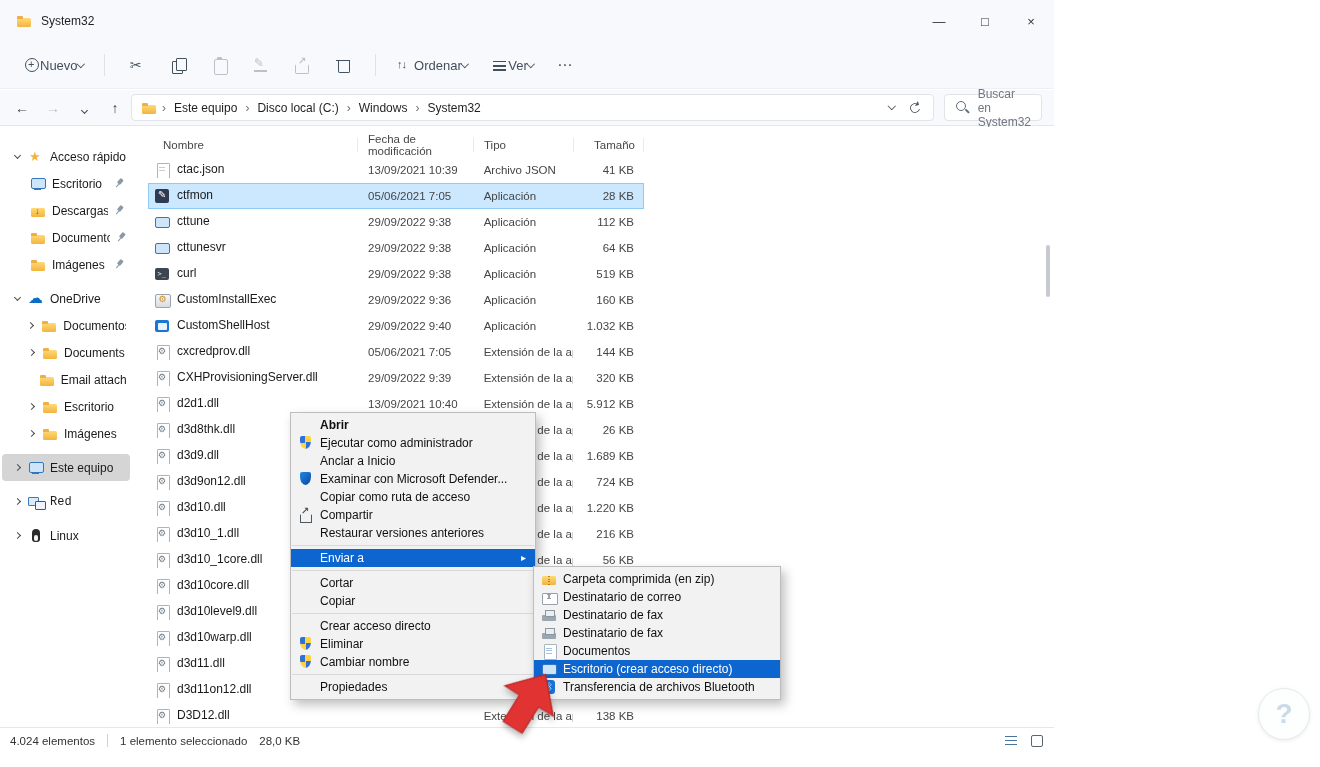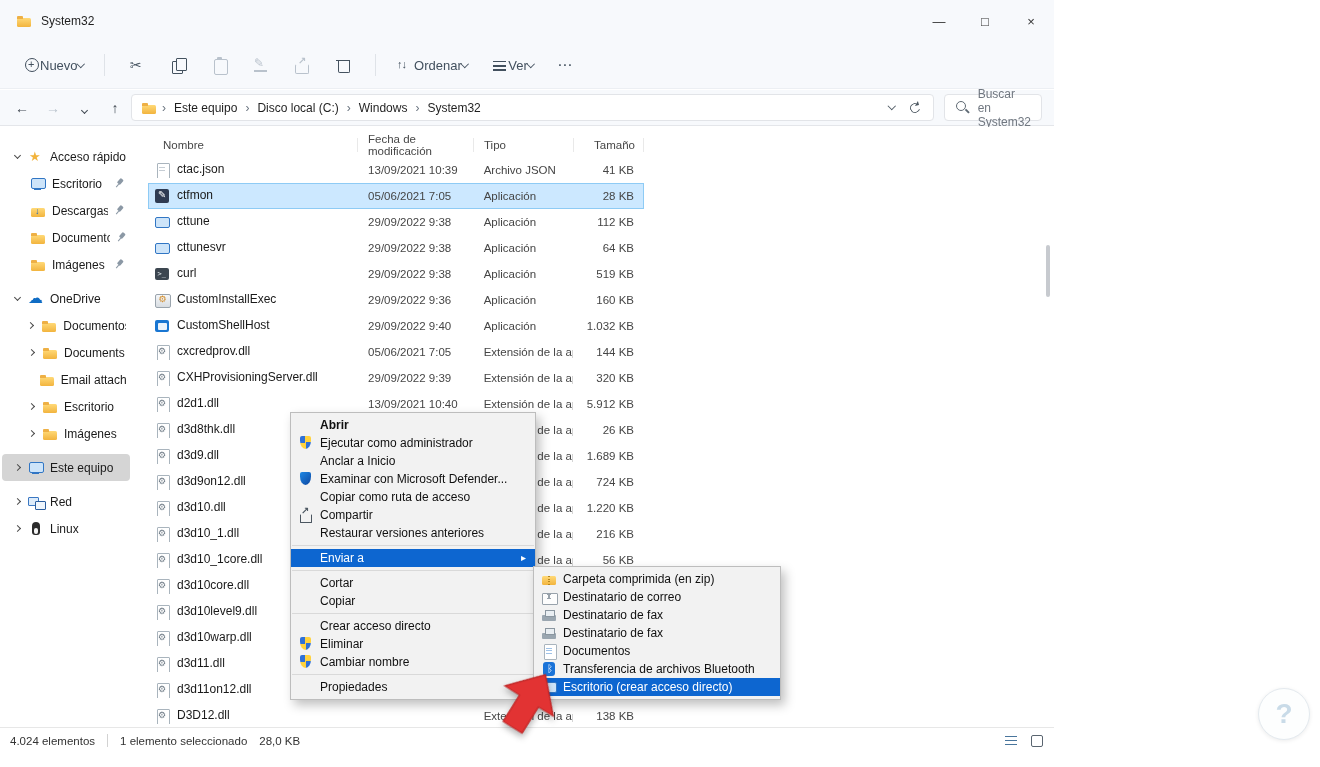--- a/index.html
+++ b/index.html
@@ -315,21 +315,21 @@
           <span class="ic ic-folder"></span>
           <span class="side-label">Imágenes</span>
         </div>
         <div class="side-item selected" style="padding-left: 10px; margin-bottom: 7px;">
           <span class="chev-box">
             <i class="chev r"></i>
           </span>
           <span class="ic ic-pc"></span>
           <span class="side-label">Este equipo</span>
         </div>
-        <div class="side-item" style="padding-left: 10px; margin-bottom: 0;">
+        <div class="side-item" style="padding-left: 10px; margin-bottom: 7px; font-family: Liberation Mono, monospace;">
           <span class="chev-box">
             <i class="chev r"></i>
           </span>
           <span class="ic ic-network"></span>
           <span class="side-label">Red</span>
         </div>
         <div class="side-item" style="padding-left: 10px;">
           <span class="chev-box">
             <i class="chev r"></i>
           </span>
@@ -629,27 +629,27 @@
       <span class="mi-label">Destinatario de fax</span>
     </div>
     <div class="menu-item">
       <span class="ic ic-fax"></span>
       <span class="mi-label">Destinatario de fax</span>
     </div>
     <div class="menu-item">
       <span class="ic ic-doc"></span>
       <span class="mi-label">Documentos</span>
     </div>
-    <div class="menu-item">
-      <span class="ic ic-bluetooth"></span>
-      <span class="mi-label">Transferencia de archivos Bluetooth</span>
-    </div>
     <div class="menu-item hl">
       <span class="ic ic-desktop"></span>
       <span class="mi-label">Escritorio (crear acceso directo)</span>
     </div>
+    <div class="menu-item">
+      <span class="ic ic-bluetooth"></span>
+      <span class="mi-label">Transferencia de archivos Bluetooth</span>
+    </div>
   </div>
 
 <svg class="red-arrow" viewBox="0 0 100 100">
   <polygon points="50,0 96,50 68,50 68,100 32,100 32,50 4,50"></polygon>
 </svg>
 
 <div class="watermark">?</div>
 
 </body></html>

